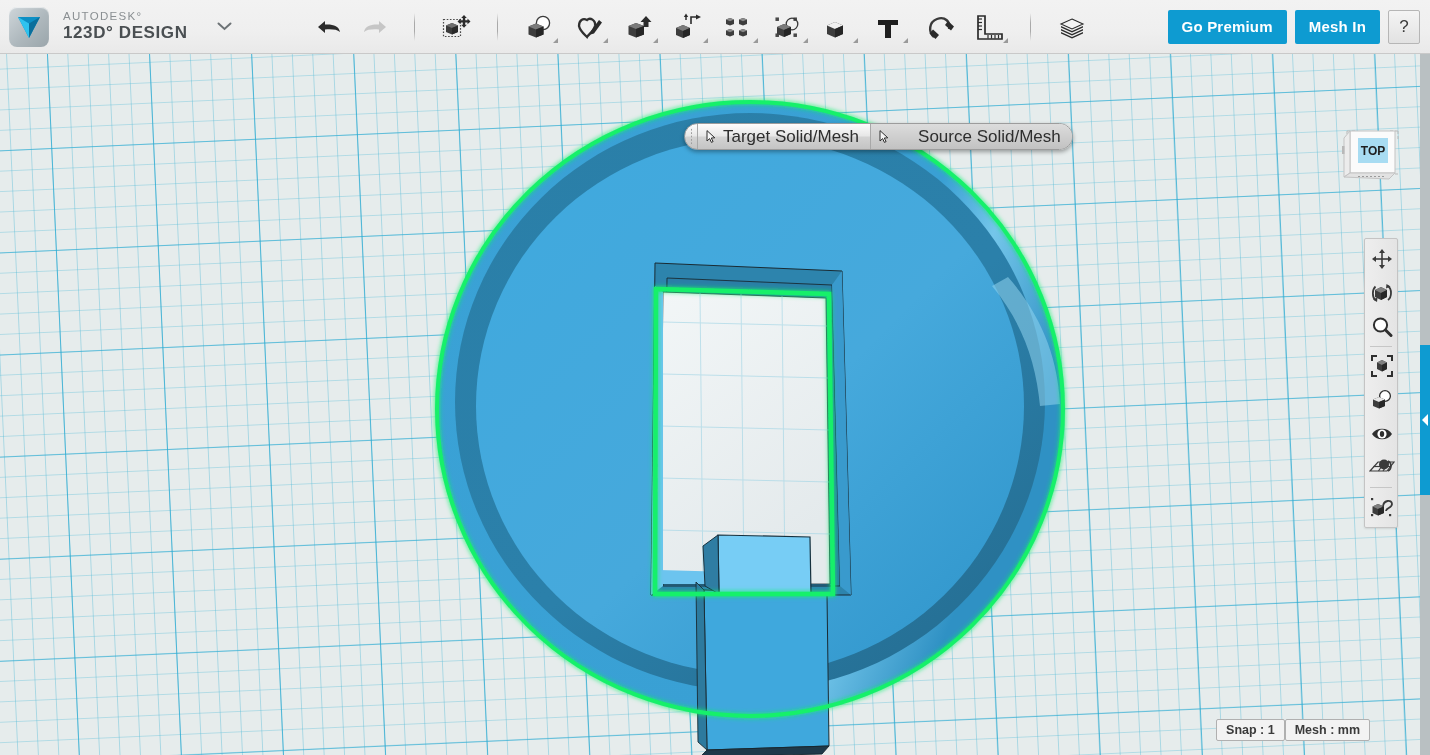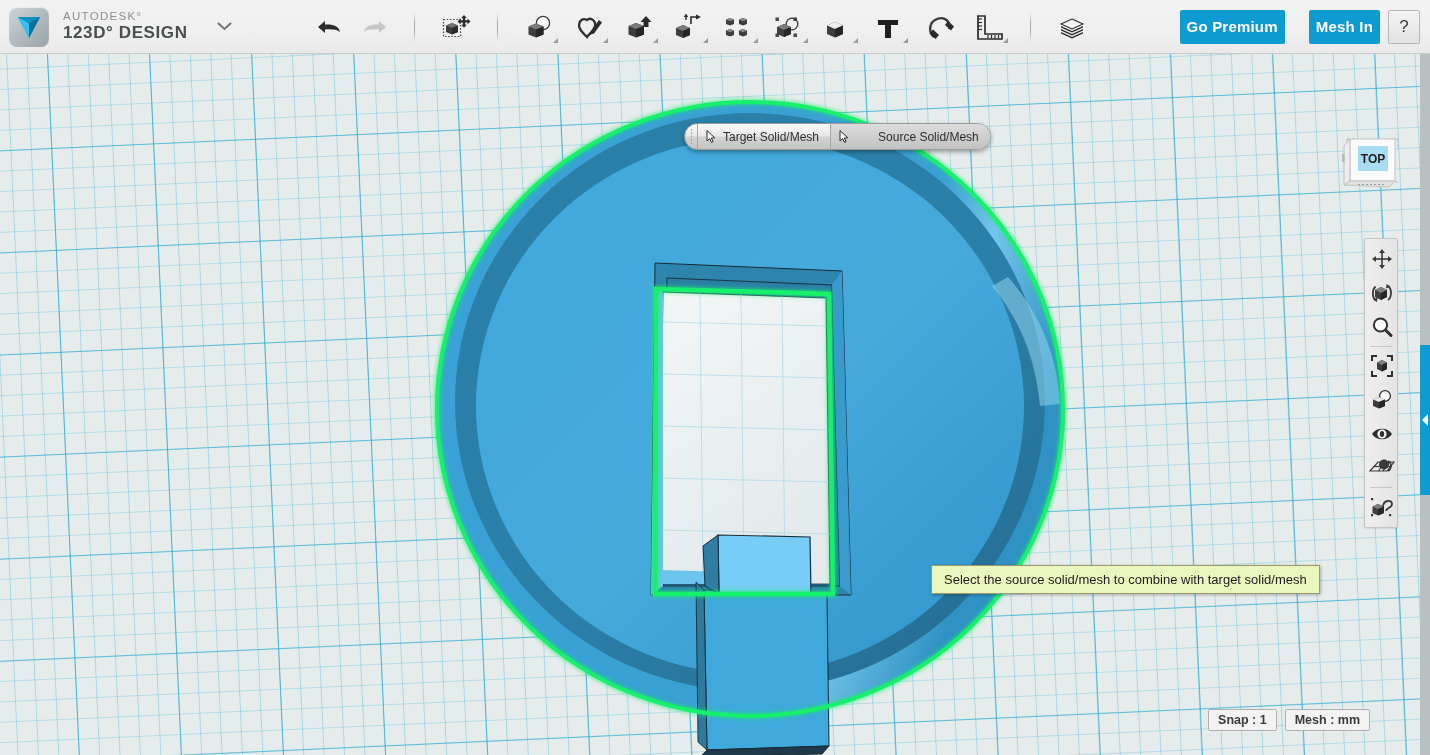--- a/index.html
+++ b/index.html
@@ -54,21 +54,21 @@
   }
   .tb-sep {
     width: 1px; height: 28px; margin: 0 16px;
     background: linear-gradient(to bottom, rgba(170,170,170,0) 0%, #a9a9a9 35%, #a9a9a9 65%, rgba(170,170,170,0) 100%);
   }
   .topbar-right {
     margin-left: auto; display: flex; align-items: center; padding-right: 10px;
   }
   .btn-blue {
     background: #0e9bd1; color: #fff; font-weight: bold; font-size: 15px;
-    border: none; height: 34px; padding: 0 7px; margin-left: 24px;
+    border: none; height: 34px; padding: 0 14px; margin-left: 8px;
     border-radius: 2px; cursor: pointer; letter-spacing: .2px;
   }
   .btn-help {
     width: 32px; height: 34px; margin-left: 8px; border-radius: 2px;
     background: linear-gradient(to bottom,#f4f4f4,#e2e2e2);
     border: 1px solid #b6b6b6; color: #3a3a3a; font-size: 17px;
     display:flex; align-items:center; justify-content:center; cursor:pointer;
   }
 
   
@@ -101,21 +101,21 @@
   .model { position: absolute; left: 0; top: 0; width: 1430px; height: 701px; }
 
   
   .sel-toolbar {
     position: absolute; left: 684px; top: 69px;
     height: 27px; display: flex; align-items: stretch;
     border-radius: 14px;
     background: linear-gradient(to bottom, #fdfdfd 0%, #e7e7e7 48%, #d3d3d3 52%, #c4c4c4 100%);
     border: 1px solid #9c9c9c;
     box-shadow: 0 2px 4px rgba(0,0,0,.35);
-    font-size: 12px; color: #2e2e2e;
+    font-size: 17px; color: #2e2e2e;
     overflow: hidden;
     z-index: 25;
   }
   .sel-grip {
     width: 13px; display: flex; align-items: center; justify-content: center;
     border-right: 1px solid #a8a8a8;
   }
   .sel-grip i {
     display:block; width: 3px; height: 17px;
     background-image: radial-gradient(circle, #9e9e9e 40%, transparent 41%);
@@ -135,21 +135,21 @@
   .tooltip {
     position: absolute; left: 931px; top: 511px;
     background: #eaf6bd; border: 1px solid #9a9a6a;
     padding: 6px 12px; font-size: 13px; color: #1d1d1d;
     box-shadow: 1px 1px 3px rgba(0,0,0,.28);
     z-index: 26; white-space: nowrap;
   }
 
   
   .viewcube {
-    position: absolute; left: 1338px; top: 76px; width: 68px; height: 64px;
+    position: absolute; left: 1338px; top: 68px; width: 68px; height: 64px;
     z-index: 20;
   }
 
   
   .navbar {
     position: absolute; left: 1364px; top: 184px; width: 34px;
     background: linear-gradient(to right, #eeeeee, #e4e4e4);
     border: 1px solid #c4c4c4;
     border-radius: 2px;
     padding: 3px 0;
@@ -169,21 +169,21 @@
   }
   .panel-tab {
     position: absolute; right: 0; top: 345px; width: 10px; height: 150px;
     background: #0e9bd1; cursor: pointer;
     display: flex; align-items: center; justify-content: center;
     z-index: 23;
   }
 
   
   .status {
-    position: absolute; right: 60px; bottom: 24px; display: flex; gap: 8px; z-index: 24;
+    position: absolute; right: 60px; bottom: 14px; display: flex; z-index: 24;
   }
   .chip {
     background: #f3f3f3; border: 1px solid #b0b0b0;
     font-size: 12.5px; font-weight: bold; color: #3b3b3b;
     padding: 3px 9px; border-radius: 2px;
   }
 </style>
 </head>
 <body>
 
@@ -479,21 +479,20 @@
       </div>
 
       <div class="sel-item active">
         <svg class="cursor-ic" viewBox="0 0 11 13">
           <path d="M1 0.6 L1 11 L3.6 8.6 L5.4 12.4 L7.1 11.6 L5.3 8 L8.8 7.8 Z" fill="#f6f6f6" stroke="#2c2c2c" stroke-width="1"></path>
         </svg>
         <span>Source Solid/Mesh</span>
       </div>
     </div>
 
-    <div class="tooltip">Select the source solid/mesh to combine with target solid/mesh</div>
 
     <div class="viewcube">
       <svg width="68" height="64" viewBox="0 0 68 64">
         <g stroke="#b9b9b9" stroke-width="1" fill="none" stroke-dasharray="3 2">
           <path d="M9 9 L9 17"></path>
             <path d="M9 9 L17 9"></path>
           <path d="M52 9 L60 9"></path>
             <path d="M60 9 L60 17"></path>
           <path d="M9 44 L9 52"></path>
             <path d="M52 52 L60 52"></path>

